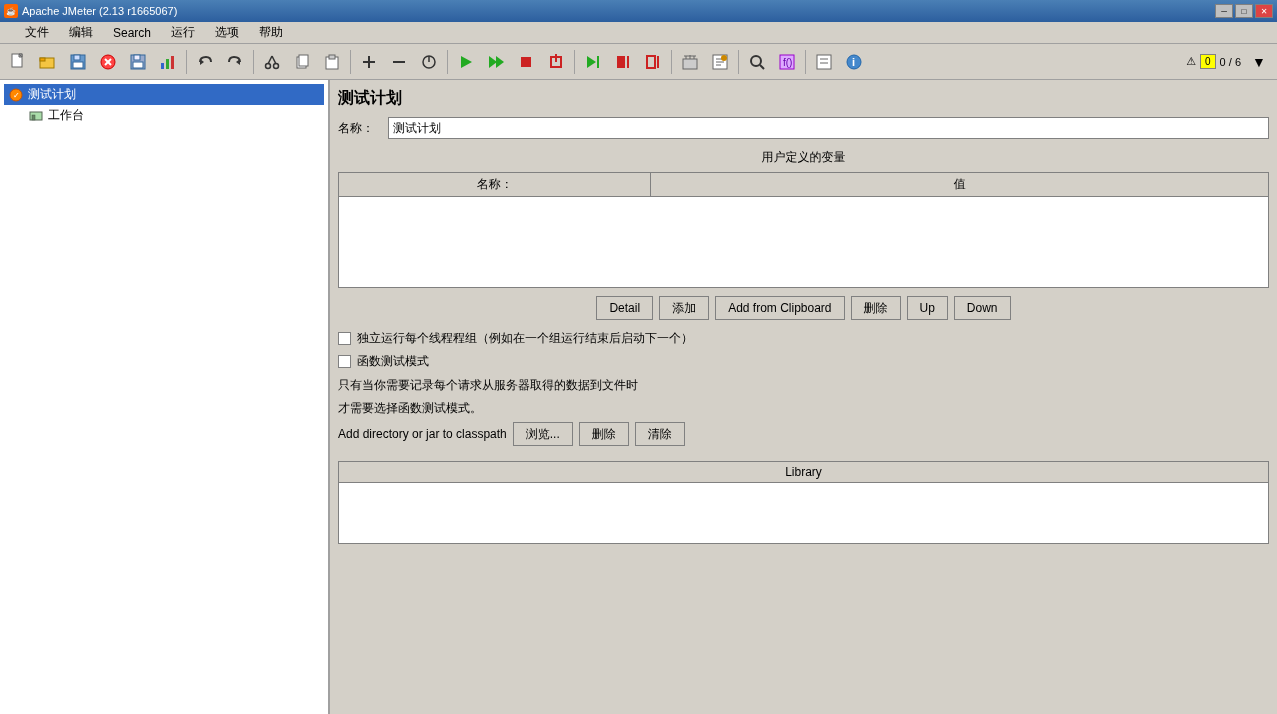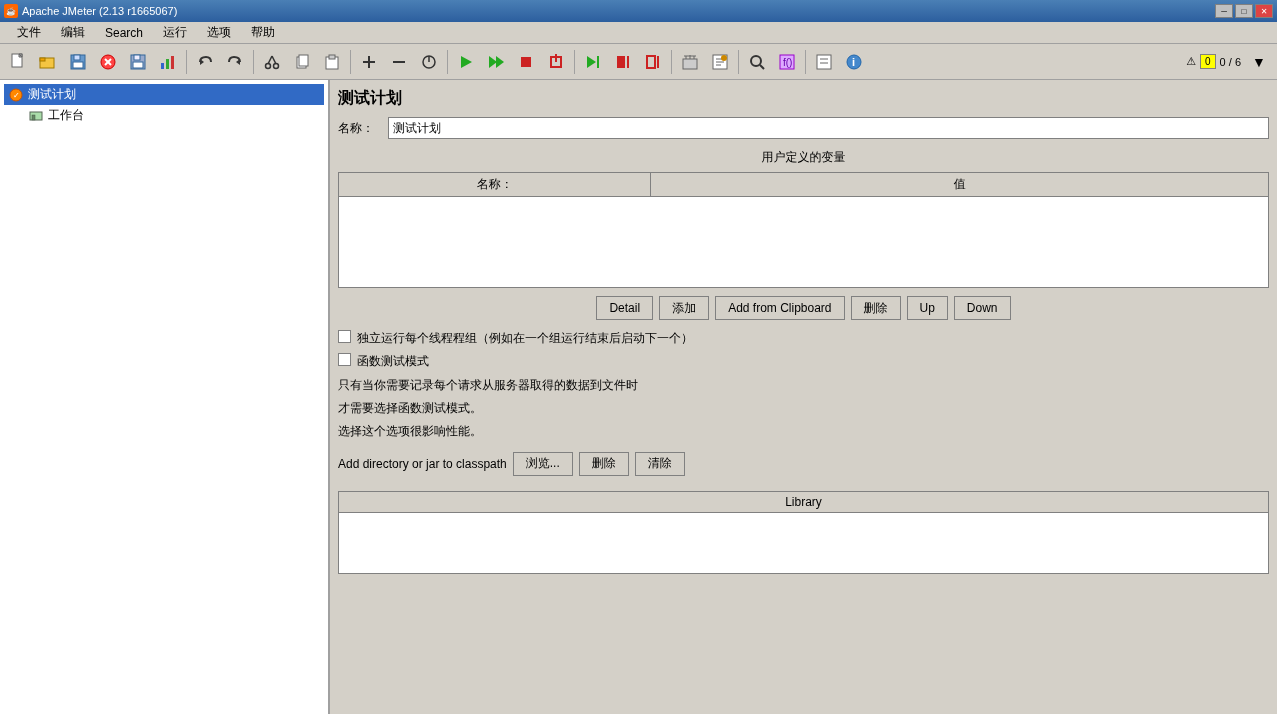--- a/index.html
+++ b/index.html
@@ -7,21 +7,21 @@
     
     
     .title-bar { background: linear-gradient(to bottom, #4a7fb5, #2c5e9e); height: 22px; display: flex; align-items: center; justify-content: space-between; padding: 0 4px; color: white; font-size: 11px; }
     .title-bar-left { display: flex; align-items: center; gap: 4px; }
     .title-bar-icon { width: 14px; height: 14px; background: #ff6600; border-radius: 2px; font-size: 8px; display: flex; align-items: center; justify-content: center; color: white; }
     .title-bar-controls { display: flex; gap: 2px; }
     .title-btn { width: 18px; height: 14px; background: #c0c0c0; border: 1px solid #808080; font-size: 8px; display: flex; align-items: center; justify-content: center; cursor: pointer; color: #000; }
     .title-btn.close { background: #d44; color: white; }
 
     
-    .menu-bar { background: #d4d0c8; border-bottom: 1px solid #a0a0a0; height: 22px; display: flex; align-items: center; padding: 0 8px; gap: 2px; }
+    .menu-bar { background: #d4d0c8; border-bottom: 1px solid #a0a0a0; height: 22px; display: flex; align-items: center; padding: 0 16px; gap: 2px; }
     .menu-item { padding: 2px 8px; font-size: 12px; cursor: pointer; border: 1px solid transparent; }
 
     
     .toolbar { background: #d4d0c8; border-bottom: 1px solid #a0a0a0; height: 36px; display: flex; align-items: center; padding: 0 4px; gap: 2px; }
     .tb-btn { width: 28px; height: 28px; background: #d4d0c8; border: 1px solid transparent; display: flex; align-items: center; justify-content: center; cursor: pointer; font-size: 14px; }
     .tb-sep { width: 1px; height: 24px; background: #a0a0a0; margin: 0 2px; }
     .tb-right { margin-left: auto; display: flex; align-items: center; gap: 4px; font-size: 11px; }
     .warning-badge { background: #ffff00; border: 1px solid #808080; padding: 1px 4px; font-size: 10px; }
 
     
@@ -47,21 +47,21 @@
     
     .table-container { border: 1px solid #808080; background: white; margin-bottom: 8px; }
     .table-header-row { display: flex; background: #d4d0c8; border-bottom: 1px solid #808080; }
     .table-header-cell { flex: 1; text-align: center; padding: 3px; font-size: 12px; border-right: 1px solid #808080; }
     .table-header-cell:last-child { border-right: none; }
     .table-body { height: 90px; background: white; }
     
     .btn-row { display: flex; gap: 6px; justify-content: center; margin-bottom: 10px; }
     .btn { height: 24px; padding: 0 12px; background: #d4d0c8; border: 1px solid #808080; font-size: 12px; cursor: pointer; font-family: inherit; }
     
-    .checkbox-row { display: flex; align-items: flex-start; gap: 6px; margin-bottom: 6px; font-size: 12px; }
+    .checkbox-row { display: flex; align-items: center; gap: 6px; margin-bottom: 6px; font-size: 12px; }
     .cb { width: 13px; height: 13px; border: 1px solid #808080; background: white; display: flex; align-items: center; justify-content: center; cursor: pointer; }
     
     .info-text { font-size: 12px; margin-bottom: 4px; line-height: 1.6; color: #000; }
     
     .classpath-row { display: flex; align-items: center; gap: 6px; margin-bottom: 6px; font-size: 12px; }
     
     .library-table { width: 100%; border: 1px solid #808080; background: white; margin-top: 15px; }
     .library-header { text-align: center; padding: 3px; background: #d4d0c8; border-bottom: 1px solid #808080; font-size: 12px; }
     .library-body { height: 60px; background: white; }
   </style>
@@ -339,21 +339,20 @@
     </div>
 
 
     <div class="checkbox-row">
       <div class="cb"></div>
       <span>函数测试模式</span>
     </div>
 
     <div class="info-text">只有当你需要记录每个请求从服务器取得的数据到文件时</div>
     <div class="info-text">才需要选择函数测试模式。</div>
-    <div class="info-text" style="margin-bottom:10px;">选择这个选项很影响性能。</div>
 
     <div class="classpath-row">
       <span>Add directory or jar to classpath</span>
       <button class="btn">浏览...</button>
       <button class="btn">删除</button>
       <button class="btn">清除</button>
     </div>
 
     <div class="library-table">
       <div class="library-header">Library</div>

